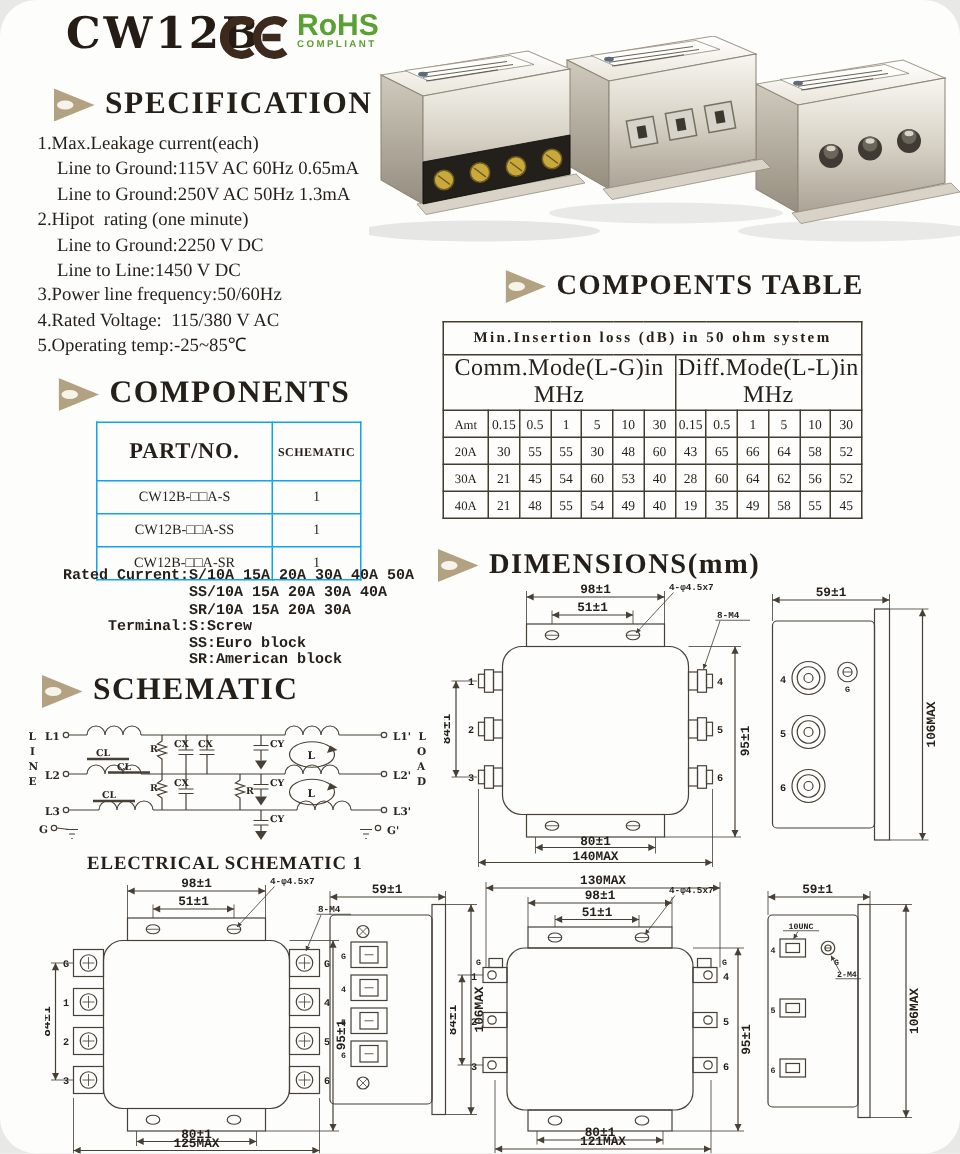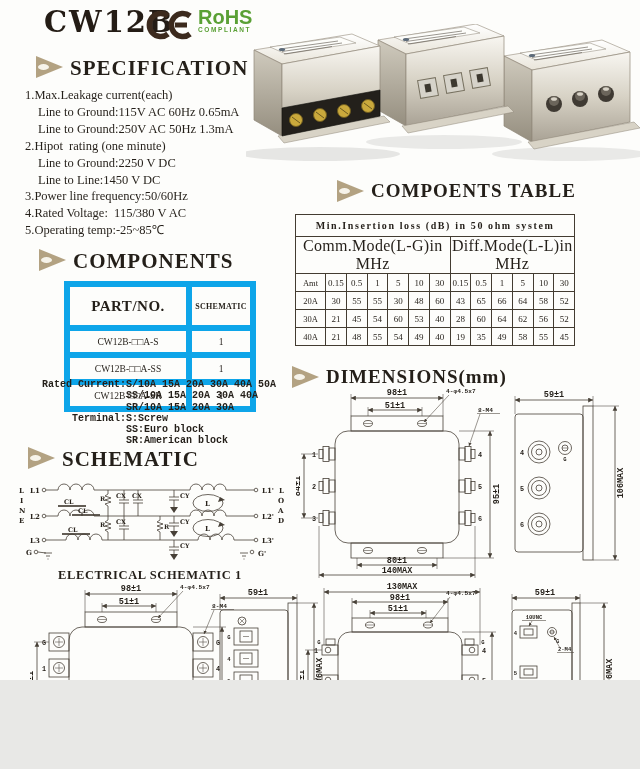--- a/index.html
+++ b/index.html
@@ -1,35 +1,35 @@
 <!DOCTYPE html>
 <html><head>
 <meta charset="utf-8">
 <style>
   html,body{margin:0;padding:0;background:#e8e8e6;}
-  .page{position:relative;width:640px;height:680px;background:#fdfdfb;overflow:hidden;
-        font-family:"Liberation Serif",serif;color:#241f19;}
+  .page{position:relative;width:640px;height:769px;background:#fdfdfb;overflow:hidden;
+        font-family:"Liberation Serif",serif;color:#241f19;border-radius:24px;}
   .abs{position:absolute;}
   
   .brand-title{font-family:"DejaVu Serif",serif;font-weight:bold;font-size:29px;letter-spacing:2px;color:#241c15;}
   .rohs1{font-family:"Liberation Sans",sans-serif;font-weight:bold;font-size:20px;line-height:18px;color:#5aa035;}
   .rohs2{font-family:"Liberation Sans",sans-serif;font-weight:bold;font-size:6.5px;letter-spacing:1.6px;color:#5aa035;}
   
-  .sec{display:flex;align-items:flex-start;gap:7px;}
+  .sec{display:flex;align-items:flex-end;gap:7px;}
   .bullet{width:27px;height:22px;background:#b3a282;clip-path:polygon(0 0,100% 50%,0 100%);position:relative;flex:0 0 auto;}
   .bullet::after{content:"";position:absolute;left:2px;top:8px;width:11px;height:6px;background:#f6f3ea;border-radius:50%;}
   .sec-t{font-weight:bold;letter-spacing:1px;}
   .t20{font-size:21px;} .t19{font-size:19px;}
   
   .spec-line{font-size:12.5px;line-height:16.9px;white-space:pre;}
   .ind0{padding-left:0;} .ind1{padding-left:13px;}
   
   table{border-collapse:collapse;}
   .parts{width:172px;table-layout:fixed;}
-  .parts td,.parts th{border:6px solid #0ea5e9;text-align:center;}
+  .parts td,.parts th{border:1px solid #0ea5e9;text-align:center;}
   .parts th.c1{width:114px;font-size:15px;font-weight:bold;height:36px;letter-spacing:.5px;}
   .parts th.c2{width:56px;font-size:8px;font-weight:bold;letter-spacing:.3px;}
   .parts td{height:19px;font-size:9.5px;}
   
   .notes{font-family:"Liberation Mono",monospace;font-weight:bold;font-size:10px;line-height:11.3px;white-space:pre;}
   
   .ins{width:280px;table-layout:fixed;}
   .ins td{border:1px solid #433c31;text-align:center;font-size:9px;padding:0;height:17px;}
   .ins .title-cell{font-size:10px;font-weight:bold;letter-spacing:1.6px;height:21px;}
   .ins .grp{font-size:16px;height:19px;letter-spacing:.3px;}

